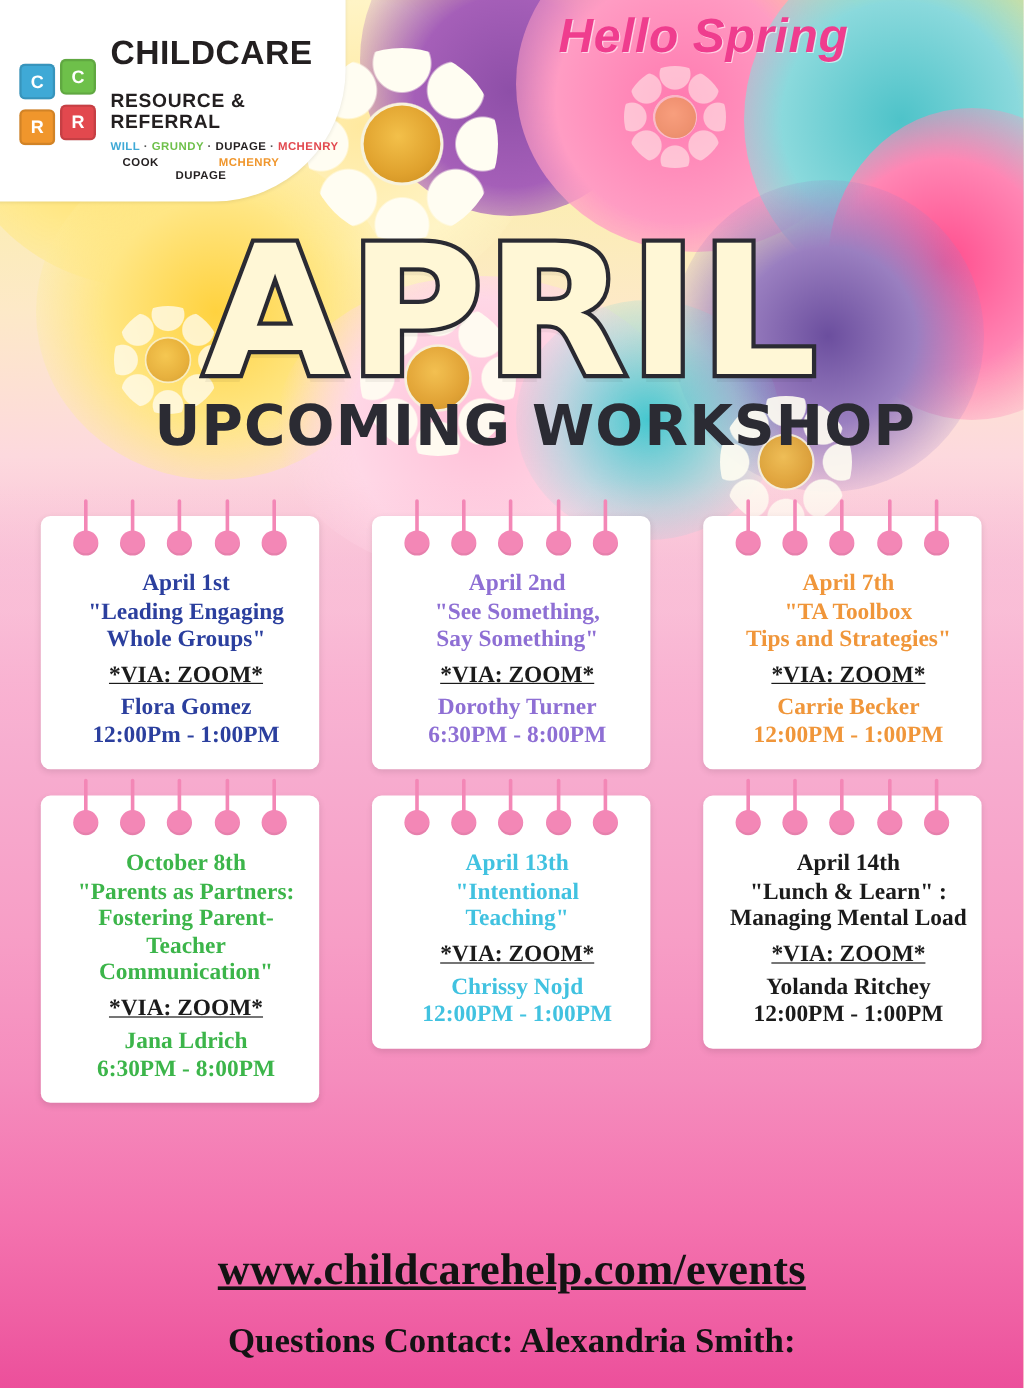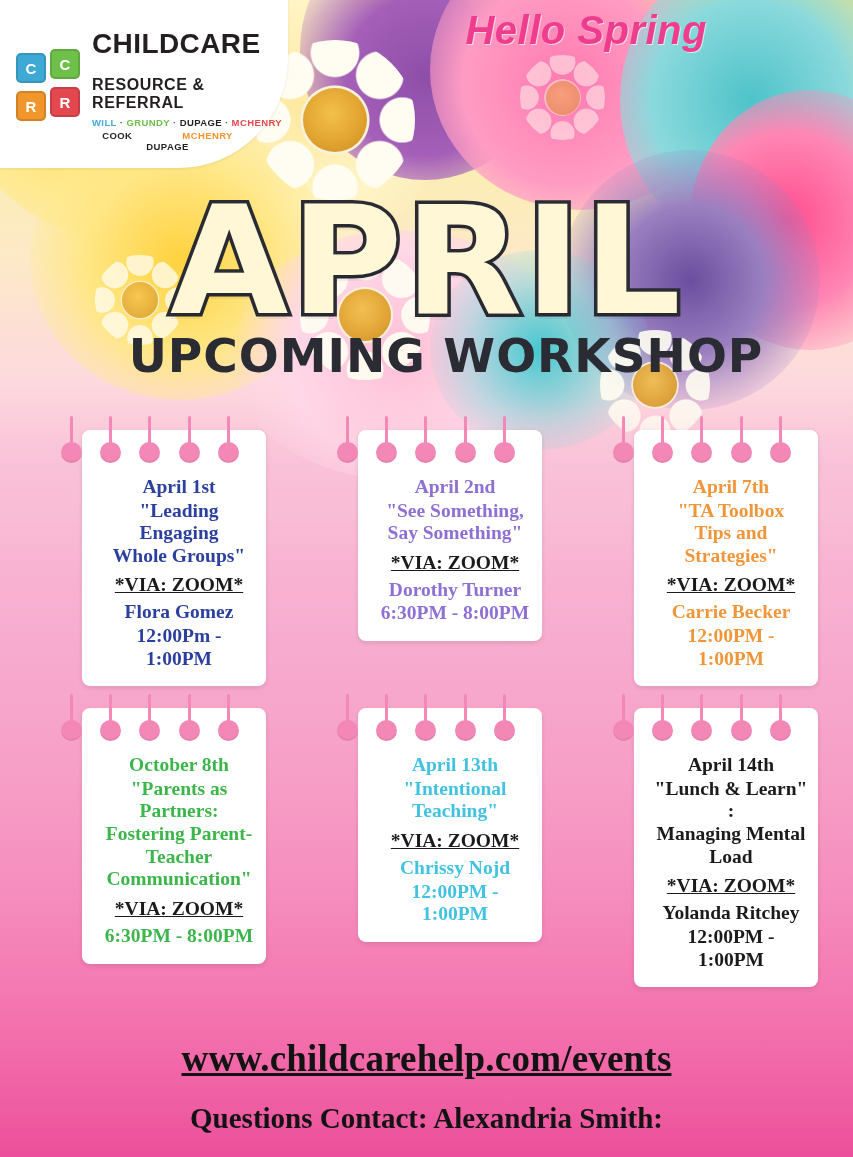--- a/index.html
+++ b/index.html
@@ -262,21 +262,20 @@
 
   .card {
     background: #ffffff;
     border-radius: 8px;
     padding: 46px 10px 16px 20px;
     text-align: center;
     min-height: 180px;
     box-shadow: 0 2px 5px rgba(0,0,0,0.10);
     position: relative;
     z-index: 1;
-    margin-left: 48px;
   }
 
   .c-line {
     font-family: "Liberation Serif", serif;
     font-size: 19.5px;
     line-height: 1.16;
     font-weight: bold;
   }
   .c-date { margin-bottom: 1px; }
   .c-title { margin-bottom: 7px; }
@@ -461,20 +460,21 @@
           <div class="ring"></div>
       </div>
       <div class="card">
         <div class="c-line c-date" style="color:#3cb54a">October 8th</div>
         <div class="c-line c-title" style="color:#3cb54a">
           <div>"Parents as Partners:</div>
           <div>Fostering Parent-Teacher</div>
           <div>Communication"</div>
         </div>
         <div class="c-zoom">*VIA: ZOOM*</div>
+        <div class="c-line c-name" style="color:#3cb54a">Jana Ldrich</div>
         <div class="c-line c-time" style="color:#3cb54a">6:30PM - 8:00PM</div>
       </div>
     </div>
 
     <div class="card-slot">
       <div class="rings">
         <div class="ring"></div>
           <div class="ring"></div>
           <div class="ring"></div>
           <div class="ring"></div>

